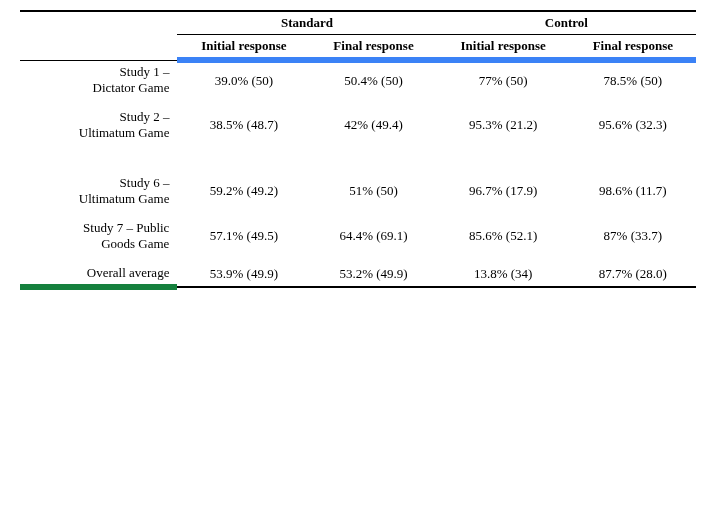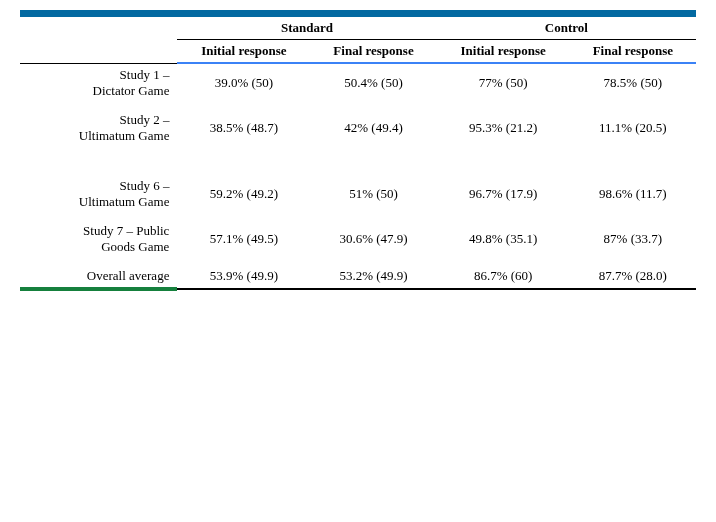--- a/index.html
+++ b/index.html
@@ -24,27 +24,27 @@
       padding-left: 4px;
       vertical-align: top;
       min-width: 120px;
     }
     .header-group {
       font-weight: bold;
       border-bottom: 1px solid #000;
     }
     .subheader {
       font-weight: bold;
-      border-bottom: 2px solid #3b82f6;
+      border-bottom: 6px solid #3b82f6;
     }
     .top-border {
-      border-top: 7px solid #0369a1;
+      border-top: 2px solid #0369a1;
     }
     .last-row td {
-      border-bottom: 4px solid #15803d;
+      border-bottom: 6px solid #15803d;
     }
     .col-span-header {
       border-bottom: 1px solid #000;
     }
   </style>
 </head>
 <body>
 
 <table>
   <thead>
@@ -70,21 +70,21 @@
         <td>78.5% (50)</td>
       </tr>
       <tr>
         <td colspan="5" style="padding-top: 4px;"></td>
       </tr>
       <tr>
         <td class="row-label">Study 2 –<br>Ultimatum Game</td>
         <td>38.5% (48.7)</td>
         <td>42% (49.4)</td>
         <td>95.3% (21.2)</td>
-        <td>11.1% (20.5)</td>
+        <td>95.6% (32.3)</td>
       </tr>
       <tr>
         <td colspan="5" style="padding-top: 4px;"></td>
       </tr>
       <tr>
         <td colspan="5" style="padding-top: 4px;"></td>
       </tr>
       <tr>
         <td colspan="5" style="padding-top: 4px;"></td>
       </tr>
@@ -97,28 +97,28 @@
         <td>51% (50)</td>
         <td>96.7% (17.9)</td>
         <td>98.6% (11.7)</td>
       </tr>
       <tr>
         <td colspan="5" style="padding-top: 4px;"></td>
       </tr>
       <tr>
         <td class="row-label">Study 7 – Public<br>Goods Game</td>
         <td>57.1% (49.5)</td>
-        <td>30.6% (47.9)</td>
-        <td>49.8% (35.1)</td>
+        <td>64.4% (69.1)</td>
+        <td>85.6% (52.1)</td>
         <td>87% (33.7)</td>
       </tr>
       <tr>
         <td colspan="5" style="padding-top: 4px;"></td>
       </tr>
       <tr class="last-row">
         <td class="row-label">Overall average</td>
         <td style="border-bottom: 2px solid rgb(0, 0, 0);">53.9% (49.9)</td>
         <td style="border-bottom: 2px solid rgb(0, 0, 0);">53.2% (49.9)</td>
-        <td style="border-bottom: 2px solid rgb(0, 0, 0);">86.7% (60)</td>
+        <td style="border-bottom: 2px solid rgb(0, 0, 0);">13.8% (34)</td>
         <td style="border-bottom: 2px solid rgb(0, 0, 0);">87.7% (28.0)</td>
       </tr>
     </tbody>
 </table>
 
 </body></html>

